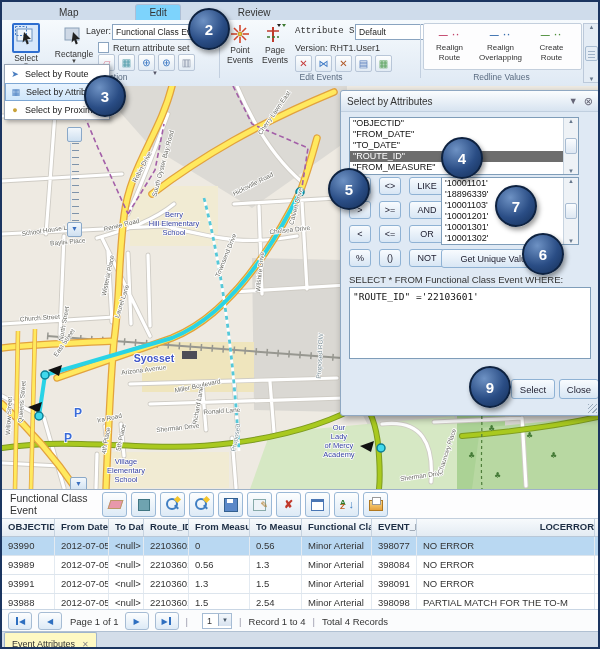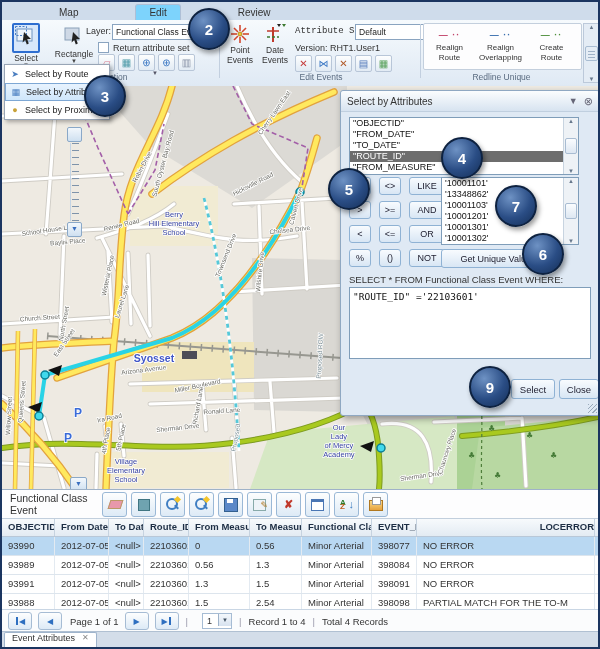--- a/index.html
+++ b/index.html
@@ -98,21 +98,21 @@
   .td{font-size:9.5px;color:#333;padding:3px 0 0 6px;border-right:1px solid #e3eaf1;box-sizing:border-box;white-space:nowrap;overflow:hidden;}
   
   .pager{position:absolute;top:119px;left:0;right:0;height:22px;background:#fbfcfd;border-top:1px solid #c9d6e4;display:flex;align-items:center;font-size:9.5px;color:#333;}
   .pgbtn{width:22px;height:16px;margin-left:6px;background:linear-gradient(#fdfefe,#ddeaf6);border:1px solid #a6bcd4;border-radius:3px;display:flex;align-items:center;justify-content:center;color:#2e6fc0;font-size:8px;}
   .pgbtn .bar{width:2px;height:8px;background:#2e6fc0;margin:0 1px;}
   .pgsep{color:#99a;margin:0 7px;}
   .pgselect{width:24px;height:14px;margin-left:7px;background:#fff;border:1px solid #a6bcd4;display:flex;align-items:center;font-size:9px;padding-left:4px;}
   .pgselect .drop-arrow{height:12px;margin-left:auto;}
   
   .tabstrip{position:absolute;top:141px;left:0;right:0;height:17px;background:#d3dde9;border-top:1px solid #b0c0d2;}
-  .btab{position:absolute;left:2px;top:0px;height:16px;background:#ffffff;border:1px solid #9fb4cc;border-bottom:none;border-radius:2px 2px 0 0;display:flex;align-items:flex-start;padding:0 7px;font-size:9px;color:#333;}
+  .btab{position:absolute;left:2px;top:0px;height:16px;background:#fef9c3;border:1px solid #9fb4cc;border-bottom:none;border-radius:2px 2px 0 0;display:flex;align-items:flex-end;padding:0 7px;font-size:9px;color:#333;}
   .btab .x{color:#888;font-size:8px;margin-left:7px;}
 </style>
 </head>
 <body>
 
 <div id="app">
 
   <div class="tabbar" id="tabbar">
       <div class="tab">Map</div>
       <div class="tab active">Edit</div>
@@ -178,21 +178,21 @@
       <span>Events</span>
     </div>
     <div class="bigbtn" style="left:256px;width:34px;">
       <svg width="22" height="22">
         <polygon points="13,1 17,1 15,4" fill="#222"></polygon>
           <polygon points="18,1 22,1 20,4" fill="#3c7a2f"></polygon>
         <line x1="9" y1="4" x2="9" y2="19" stroke="#c0392b" stroke-width="2"></line>
         <line x1="3" y1="8" x2="15" y2="8" stroke="#c0392b" stroke-width="1.5"></line>
         <line x1="3" y1="14" x2="15" y2="14" stroke="#3c7a2f" stroke-width="1.5" stroke-dasharray="3,2"></line>
       </svg>
-      <span>Date</span>
+      <span>Page</span>
       <span>Events</span>
     </div>
     <span class="lbl9" style="position:absolute;left:293px;top:6px;font-family:Liberation Mono, monospace;">Attribute Set:</span>
     <div class="field" style="position:absolute;left:353px;top:4px;width:86px;height:14px;">
       <span style="padding-left:3px;flex:1;">Default</span>
       <span class="drop-arrow">▼</span>
     </div>
     <span class="lbl9" style="position:absolute;left:293px;top:23px;">Version: RHT1.User1</span>
     <div id="edit-chips" style="position:absolute;left:293px;top:35px;display:flex;">
         <span class="chip" style="color: rgb(196, 59, 59);">✕</span>
@@ -214,21 +214,21 @@
           <span class="dash" style="color: rgb(58, 111, 174);">— ··</span>
           <span>Realign</span>
           <span>Overlapping</span>
         </div>
         <div class="rl-btn">
           <span class="dash" style="color: rgb(78, 143, 60);">— ··</span>
           <span>Create</span>
           <span>Route</span>
         </div>
       </div>
-    <div class="grp-label" style="left:421px;width:157px;">Redline Unique</div>
+    <div class="grp-label" style="left:421px;width:157px;">Redline Values</div>
     <div class="sbar" style="left:581px;top:3px;height:58px;">
       <span>▲</span>
       <span class="thumb"></span>
       <span>▼</span>
     </div>
   </div>
 
   <div class="map">
     <svg id="mapsvg" width="600" height="403" viewBox="0 0 600 403">
       <rect width="600" height="403" fill="#eeeae2"></rect>
@@ -393,21 +393,21 @@
         <div class="opbtn">()</div>
         <div class="opbtn">NOT</div>
       </div>
     <div class="listbox" id="valuelist" style="left:100px;top:86px;width:136px;height:66px;">
       <div class="lsb">
         <span>▲</span>
           <span class="thumb"></span>
           <span>▼</span>
       </div>
     <div class="lrow">'10001101'</div>
-        <div class="lrow">'13348862'</div>
+        <div class="lrow">'18896339'</div>
         <div class="lrow">'10001103'</div>
         <div class="lrow">'10001201'</div>
         <div class="lrow">'10001301'</div>
         <div class="lrow">'10001302'</div>
       </div>
     <div class="smallbtn" style="position:absolute;left:100px;top:158px;width:112px;height:17px;font-size:9px;">
       <span>Get Unique Values</span>
     </div>
     <div class="sql-label">SELECT * FROM Functional Class Event WHERE:</div>
     <div class="sqlbox">

